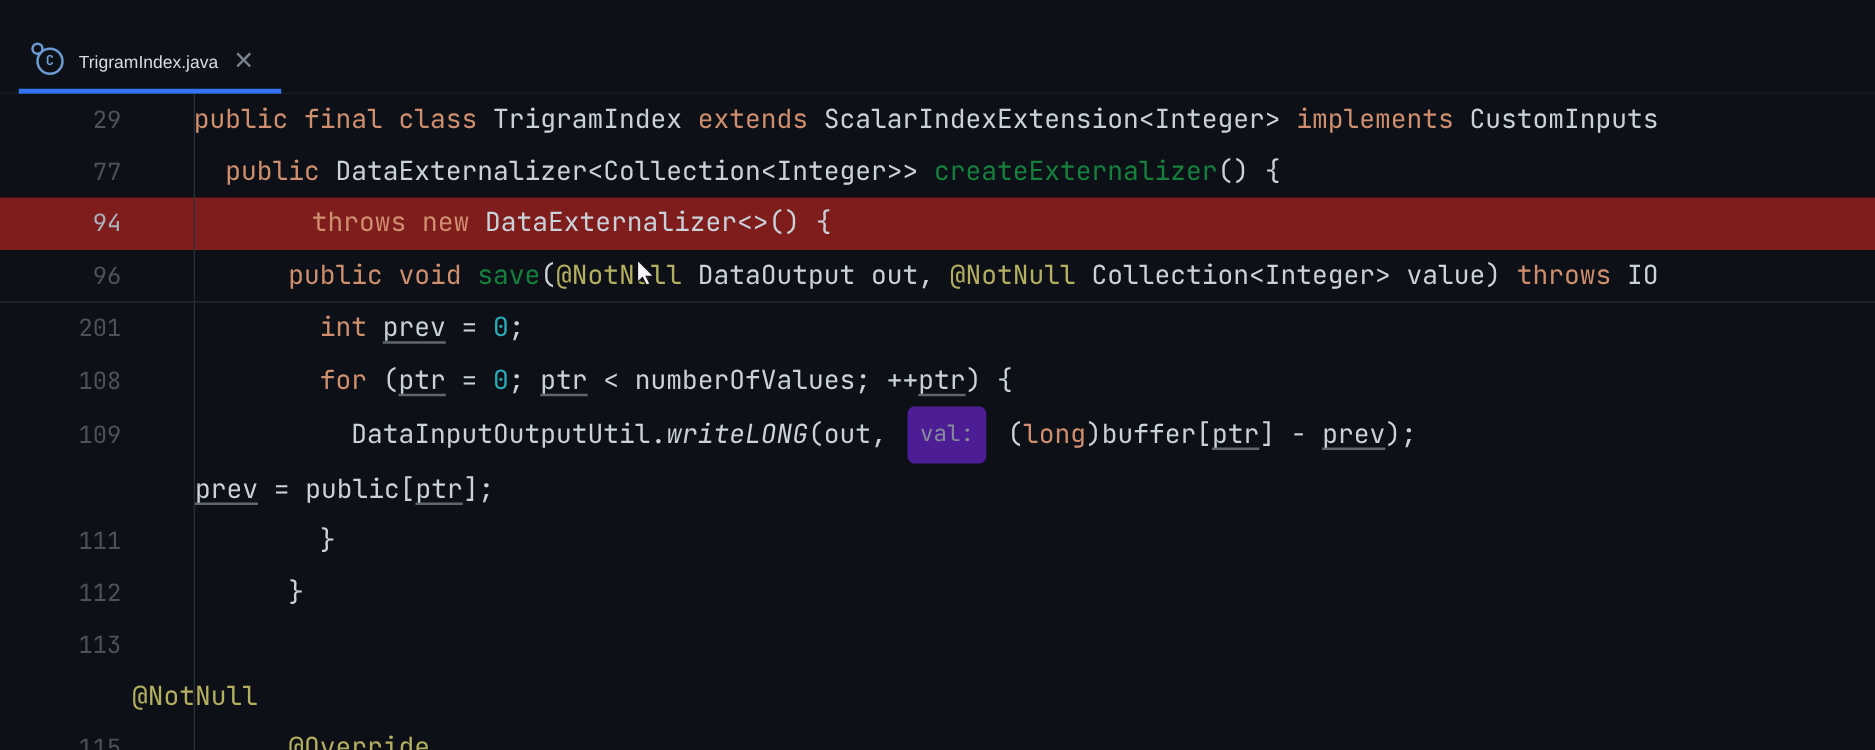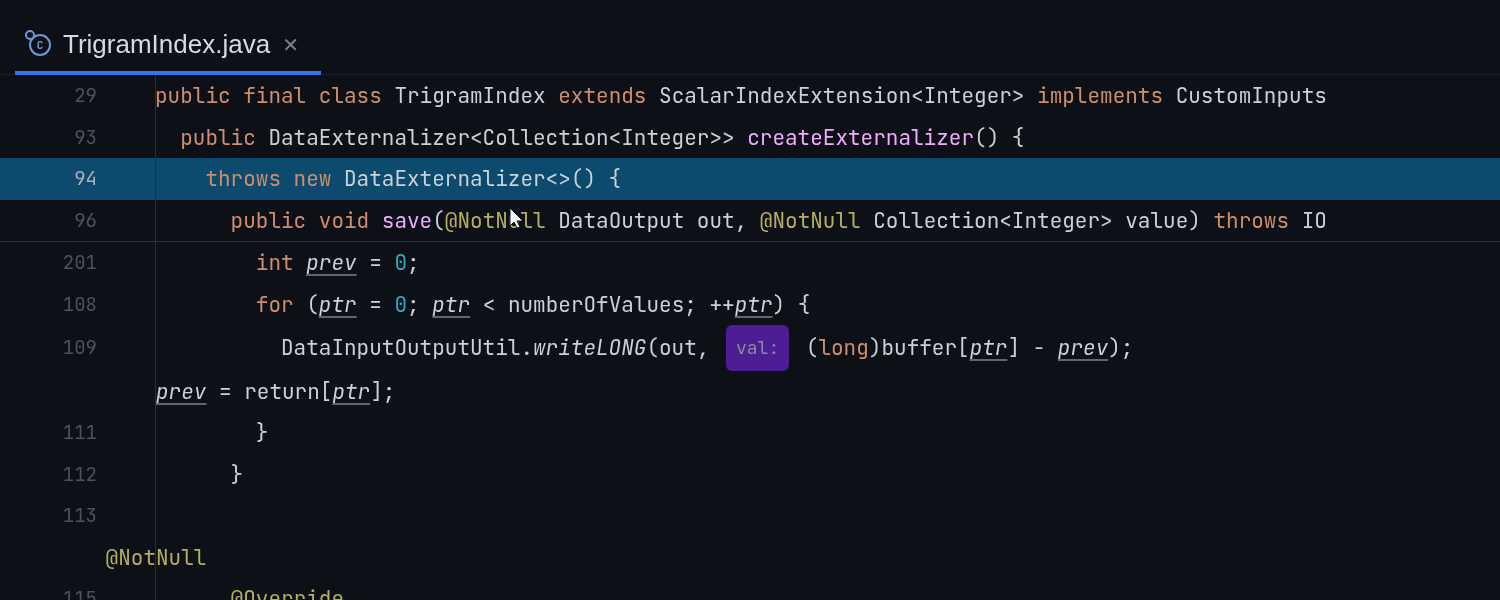--- a/index.html
+++ b/index.html
@@ -50,21 +50,21 @@
   .file-icon::before {
     content: "";
     position: absolute;
     top: -6px; left: -6px;
     width: 6px; height: 6px;
     background: #0d1117;
     border: 2px solid #6b9bd2;
     border-radius: 50%;
   }
   .tab-label {
-    font-size: 26px;
+    font-size: 14px;
     color: #d5dbe3;
     font-family: -apple-system, "Segoe UI", sans-serif;
   }
   .close-icon {
     font-size: 20px;
     color: #7a8290;
     cursor: pointer;
     font-family: sans-serif;
     line-height: 1;
   }
@@ -86,30 +86,30 @@
     font-variant-ligatures: none;
   }
   .gutter {
     width: 125px;
     text-align: right;
     padding-right: 28px;
     color: #4b525c;
     flex-shrink: 0;
     font-size: 19px;
   }
-  .line.current-line { background: #0c4a6e; }
+  .line.current-line { background: #7f1d1d; gap: 44px; }
   .line.current-line .gutter { color: #a9b1bc; }
   .code { padding-left: 30px; flex: 1; overflow: hidden; }
   .tok-kw   { color: #cf8e6d; }
   .tok-type { color: #c9d1d9; }
-  .tok-fn   { color: #f0abfc; }
+  .tok-fn   { color: #15803d; }
   .tok-num  { color: #2aacb8; }
   .tok-anno { color: #b3ae60; }
   .tok-ital { font-style: italic; }
-  .tok-ul   { text-decoration: underline; text-decoration-color: #5f6670; text-underline-offset: 4px; font-style: italic; }
+  .tok-ul   { text-decoration: underline; text-decoration-color: #5f6670; text-underline-offset: 4px; }
   .hint {
     background: #4c1d95;
     color: #858c99;
     border-radius: 6px;
     padding: 2px 10px;
     font-size: 18px;
     margin: 0 4px;
     display: inline-block;
     vertical-align: 1px;
   }
@@ -134,29 +134,29 @@
     <span class="tab-label">TrigramIndex.java</span>
     <span class="close-icon">✕</span>
   </div>
 </div>
 
 <div class="editor">
   <div class="guide" style="left:155px;"></div>
 
   <div class="sticky-header" id="sticky">
       <div class="line"><span class="gutter">29</span><span class="code"><span class="tok-kw">public </span><span class="tok-kw">final </span><span class="tok-kw">class </span><span class="tok-type">TrigramIndex </span><span class="tok-kw">extends </span><span class="tok-type">ScalarIndexExtension&lt;Integer&gt; </span><span class="tok-kw">implements </span><span class="tok-type">CustomInputs</span></span></div>
-      <div class="line"><span class="gutter">93</span><span class="code">  <span class="tok-kw">public </span><span class="tok-type">DataExternalizer&lt;Collection&lt;Integer&gt;&gt; </span><span class="tok-fn">createExternalizer</span><span class="tok-type">() {</span></span></div>
+      <div class="line"><span class="gutter">77</span><span class="code">  <span class="tok-kw">public </span><span class="tok-type">DataExternalizer&lt;Collection&lt;Integer&gt;&gt; </span><span class="tok-fn">createExternalizer</span><span class="tok-type">() {</span></span></div>
       <div class="line current-line"><span class="gutter">94</span><span class="code">    <span class="tok-kw">throws </span><span class="tok-kw">new </span><span class="tok-type">DataExternalizer&lt;&gt;() {</span></span></div>
       <div class="line"><span class="gutter">96</span><span class="code">      <span class="tok-kw">public </span><span class="tok-kw">void </span><span class="tok-fn">save</span><span class="tok-type">(</span><span class="tok-anno">@NotNull </span><span class="tok-type">DataOutput out, </span><span class="tok-anno">@NotNull </span><span class="tok-type">Collection&lt;Integer&gt; value) </span><span class="tok-kw">throws </span><span class="tok-type">IO</span></span></div>
     </div>
   <div id="body-lines">
       <div class="line"><span class="gutter">201</span><span class="code">        <span class="tok-kw">int </span><span class="tok-type tok-ul">prev</span><span class="tok-type"> = </span><span class="tok-num">0</span><span class="tok-type">;</span></span></div>
       <div class="line"><span class="gutter">108</span><span class="code">        <span class="tok-kw">for </span><span class="tok-type">(</span><span class="tok-type tok-ul">ptr</span><span class="tok-type"> = </span><span class="tok-num">0</span><span class="tok-type">; </span><span class="tok-type tok-ul">ptr</span><span class="tok-type"> &lt; numberOfValues; ++</span><span class="tok-type tok-ul">ptr</span><span class="tok-type">) {</span></span></div>
       <div class="line"><span class="gutter">109</span><span class="code">          <span class="tok-type">DataInputOutputUtil.</span><span class="tok-type tok-ital">writeLONG</span><span class="tok-type">(out, </span><span class="hint">val:</span><span class="tok-type"> (</span><span class="tok-kw">long</span><span class="tok-type">)buffer[</span><span class="tok-type tok-ul">ptr</span><span class="tok-type">] - </span><span class="tok-type tok-ul">prev</span><span class="tok-type">);</span></span></div>
-      <div class="line"><span class="code">          <span class="tok-type tok-ul">prev</span><span class="tok-type"> = return[</span><span class="tok-type tok-ul">ptr</span><span class="tok-type">];</span></span></div>
+      <div class="line"><span class="code">          <span class="tok-type tok-ul">prev</span><span class="tok-type"> = public[</span><span class="tok-type tok-ul">ptr</span><span class="tok-type">];</span></span></div>
       <div class="line"><span class="gutter">111</span><span class="code">        <span class="tok-type">}</span></span></div>
       <div class="line"><span class="gutter">112</span><span class="code">      <span class="tok-type">}</span></span></div>
       <div class="line"><span class="gutter">113</span><span class="code"></span></div>
       <div class="line"><span class="code">      <span class="tok-anno">@NotNull</span></span></div>
       <div class="line"><span class="gutter">115</span><span class="code">      <span class="tok-anno">@Override</span></span></div>
     </div>
 
   <svg class="cursor-arrow" style="left: 508px; top: 131px;" viewBox="0 0 18 24">
     <path d="M2 2 L2 20 L6 16 L9 22 L12 21 L9 15 L15 15 Z" fill="#f5f7fa" stroke="#111" stroke-width="1"></path>
   </svg>

